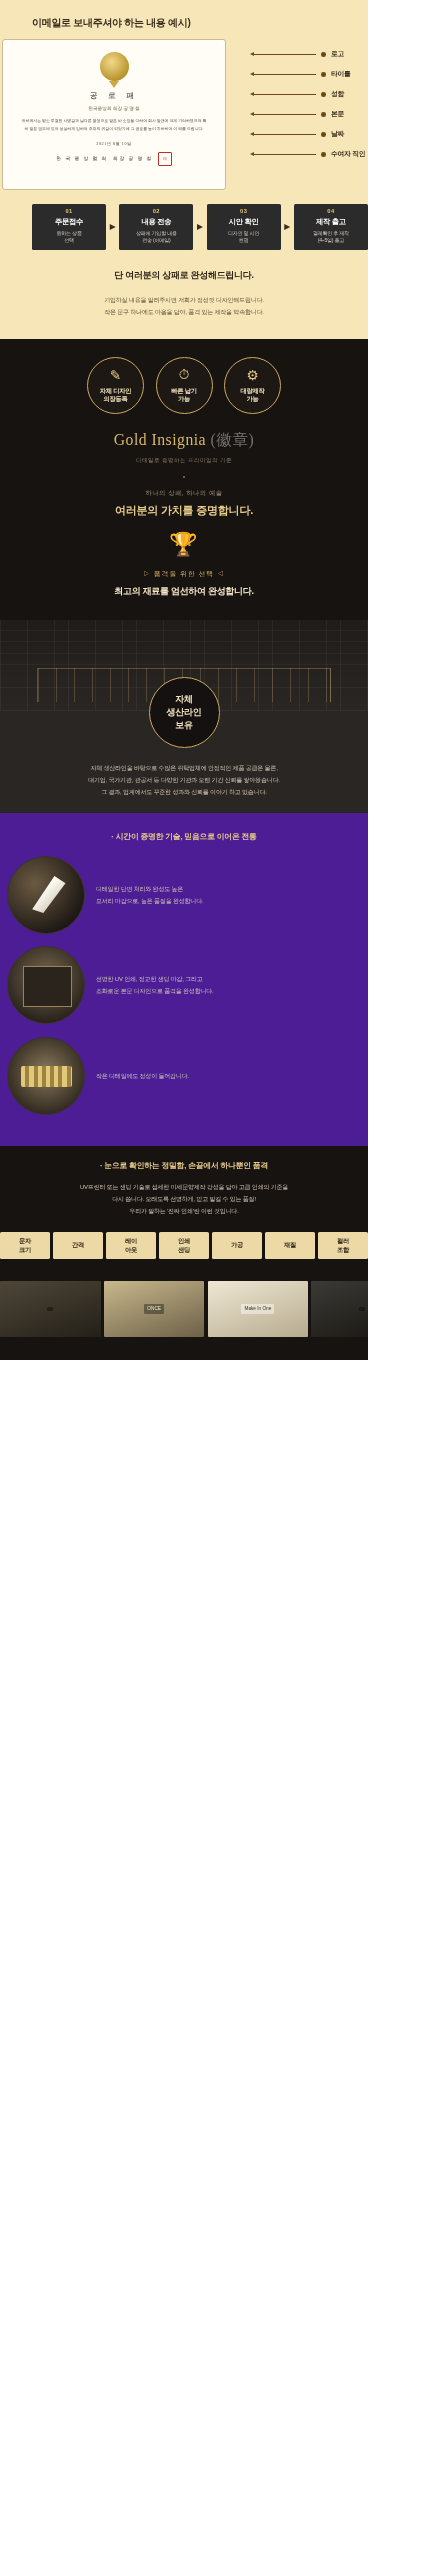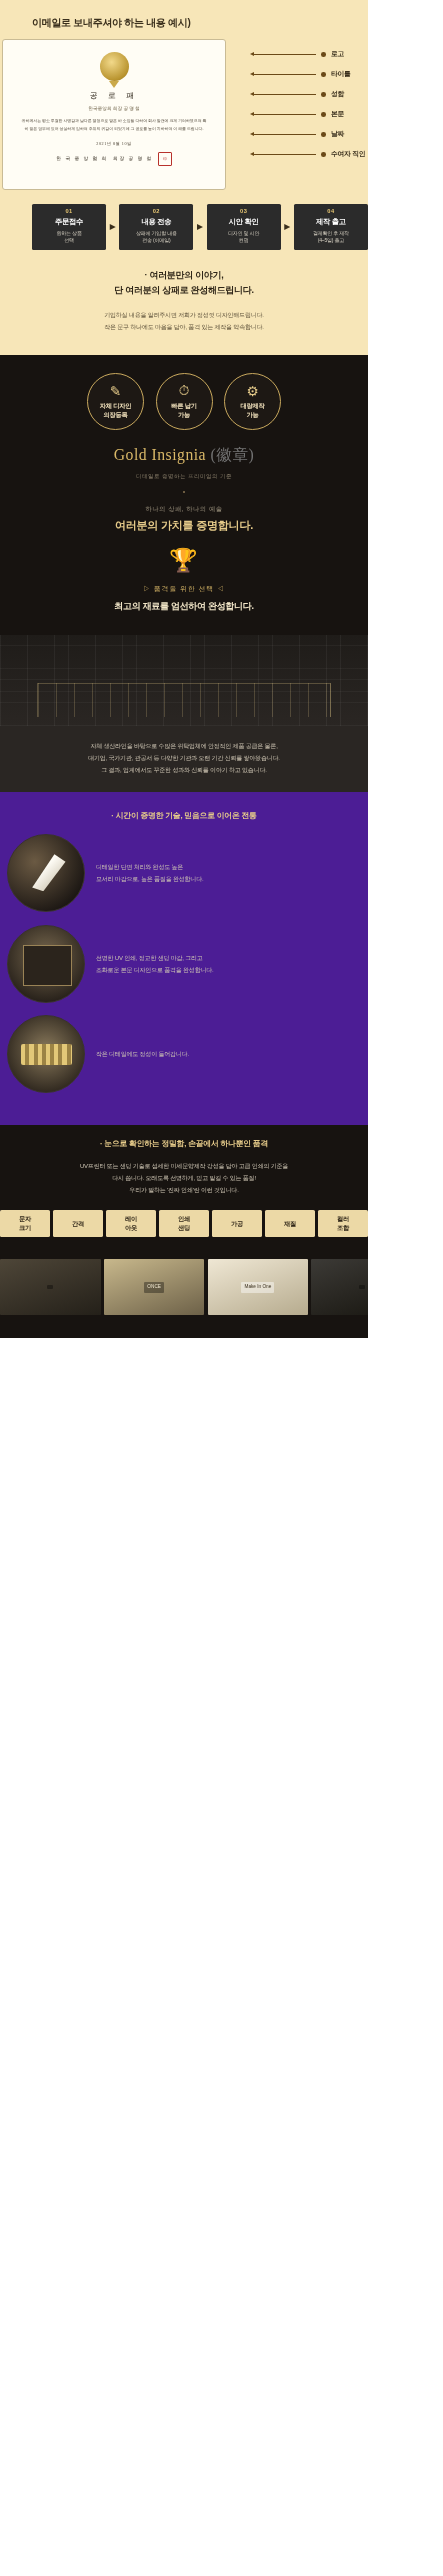--- a/index.html
+++ b/index.html
@@ -540,21 +540,20 @@
       <div class="step">
         <div class="num">04</div>
         <div class="nm">제작 출고</div>
         <div class="ds" style="white-space:pre-line">결제확인 후 제작
 (4~5일) 출고</div>
       </div>
     </div>
   </section>
 
   <section class="sec-msg">
-    <div class="msg-head">· 여러분만의 이야기,</div>
     <div class="msg-head">단 여러분의 상패로 완성해드립니다.</div>
     <div class="msg-sub">기입하실 내용을 알려주시면 저희가 정성껏 디자인해드립니다.</div>
     <div class="msg-sub" style="margin-top:1px">작은 문구 하나에도 마음을 담아, 품격 있는 제작을 약속합니다.</div>
   </section>
 
   <section class="sec-dark">
     <div class="badges">
       <div class="badge">
         <div class="bi">✎</div>
         <div class="bt" style="white-space:pre-line">자체 디자인
@@ -580,20 +579,23 @@
     <div class="divider-dot"></div>
     <div class="dark-line1">하나의 상패, 하나의 예술</div>
     <div class="dark-line2">여러분의 가치를 증명합니다.</div>
     <div class="trophy">🏆</div>
     <div class="dark-pick">▷ 품격을 위한 선택 ◁</div>
     <div class="dark-pick-main">최고의 재료를 엄선하여 완성합니다.</div>
   </section>
 
   <section class="sec-factory">
     <div class="factory-art"></div>
+    <div class="circle-badge" style="white-space:pre-line">자체
+생산라인
+보유</div>
     <div class="factory-text" style="white-space:pre-line">자체 생산라인을 바탕으로 수많은 위탁업체에 안정적인 제품 공급은 물론,
 대기업, 국가기관, 관공서 등 다양한 기관과 오랜 기간 신뢰를 쌓아왔습니다.
 그 결과, 업계에서도 꾸준한 성과와 신뢰를 이야기 하고 있습니다.</div>
   </section>
 
   <section class="sec-trad">
     <div class="trad-head">· 시간이 증명한 기술, 믿음으로 이어온 전통</div>
 
     <div class="photo-row">
       <div class="photo ph1"></div>

